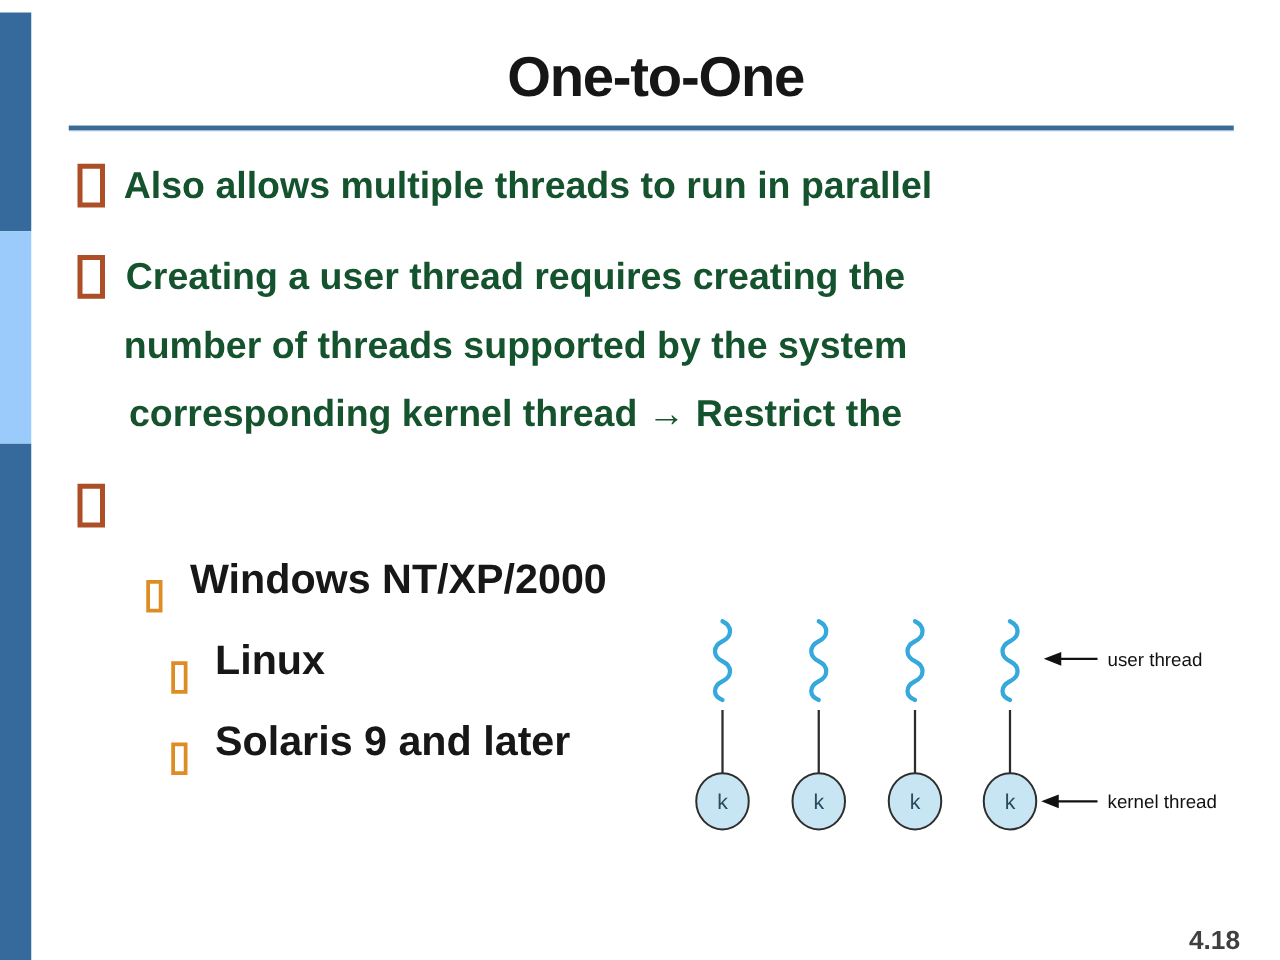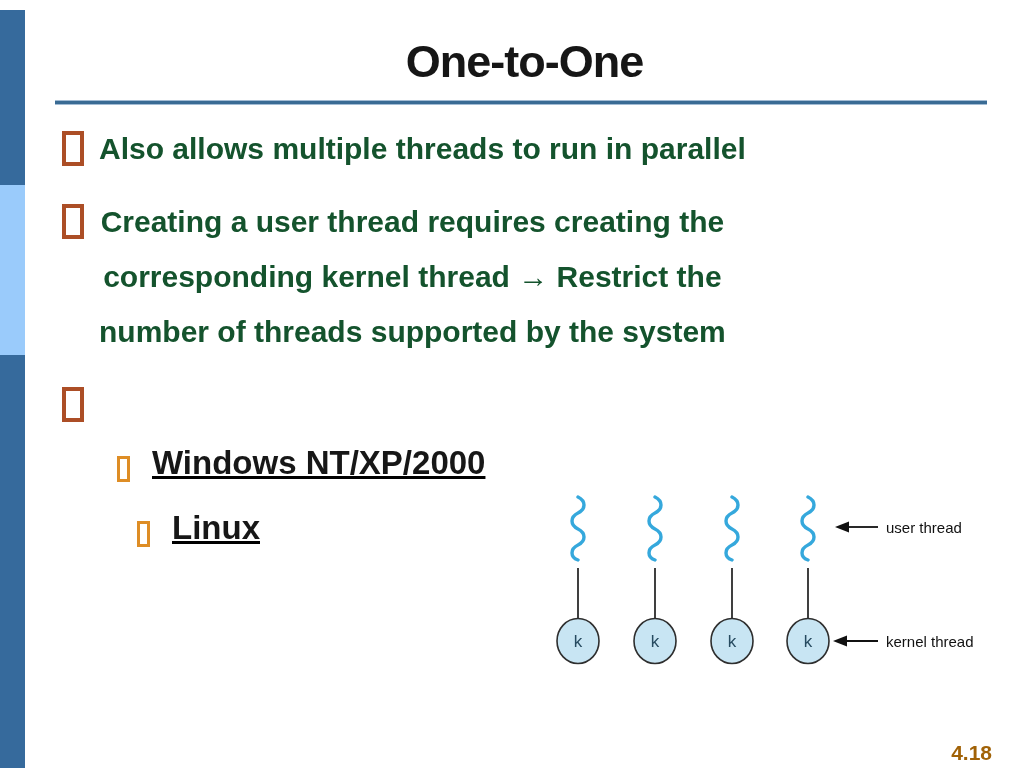--- a/index.html
+++ b/index.html
@@ -43,39 +43,39 @@
     border: 4px solid #AC4E26;
     margin: 10px 15px 0 0;
   }
   .bullet-text {
     font-size: 30px; line-height: 55px;
     font-weight: bold; color: #14532d;
   }
   .bullet-text .line { white-space: nowrap; }
 
   .sub-list { margin: 13px 0 0 55px; }
-  .sub-row { display: flex; align-items: center; text-decoration: underline; }
+  .sub-row { display: flex; align-items: flex-end; }
   .sub-row + .sub-row { margin-top: 10px; padding-left: 20px; }
   .sub-sq {
     flex: 0 0 auto;
     width: 7px; height: 20px;
     border: 3px solid #DE8D25;
     margin: 13px 22px 0 0;
   }
   .sub-text {
     font-size: 33px; line-height: 55px;
     font-weight: bold; color: #171717;
     white-space: nowrap;
   }
 
   .diagram { position: absolute; left: 540px; top: 478px; }
 
   .page-number {
     position: absolute; right: 32px; top: 731px;
-    font-size: 21px; font-weight: bold; color: #a16207;
+    font-size: 21px; font-weight: bold; color: #404040;
   }
 </style>
 </head>
 <body>
 
 <div class="slide">
 
   <div class="sidebar">
     <div class="seg seg-dark-top"></div>
     <div class="seg seg-light-mid"></div>
@@ -92,37 +92,41 @@
         <div class="bullet-sq"></div>
         <div class="bullet-text">
           <div class="line">Also allows multiple threads to run in parallel</div>
         </div>
       </div>
 
       <div class="bullet-row">
         <div class="bullet-sq"></div>
         <div class="bullet-text">
           <div class="line">Creating a user thread requires creating the</div>
+          <div class="line">number of threads supported by the system</div>
           <div class="line">corresponding kernel thread → Restrict the</div>
-          <div class="line">number of threads supported by the system</div>
         </div>
       </div>
 
       <div class="bullet-row">
         <div class="bullet-sq"></div>
       </div>
 
       <div class="sub-list">
         <div class="sub-row">
           <div class="sub-sq"></div>
           <div class="sub-text">Windows NT/XP/2000</div>
         </div>
         <div class="sub-row">
           <div class="sub-sq"></div>
           <div class="sub-text">Linux</div>
+        </div>
+        <div class="sub-row">
+          <div class="sub-sq"></div>
+          <div class="sub-text">Solaris 9 and later</div>
         </div>
       </div>
 
     </div>
   </div>
 
   <svg class="diagram" width="460" height="190" viewBox="0 0 460 190" xmlns="http://www.w3.org/2000/svg">
 
     <g>
       <path d="M38 9 c 8 4 8 12 0 16 c -8 4 -8 12 0 16 c 8 4 8 12 0 16 c -8 4 -8 12 0 15" fill="none" stroke="#35A8DC" stroke-width="3.4" stroke-linecap="round"></path>

